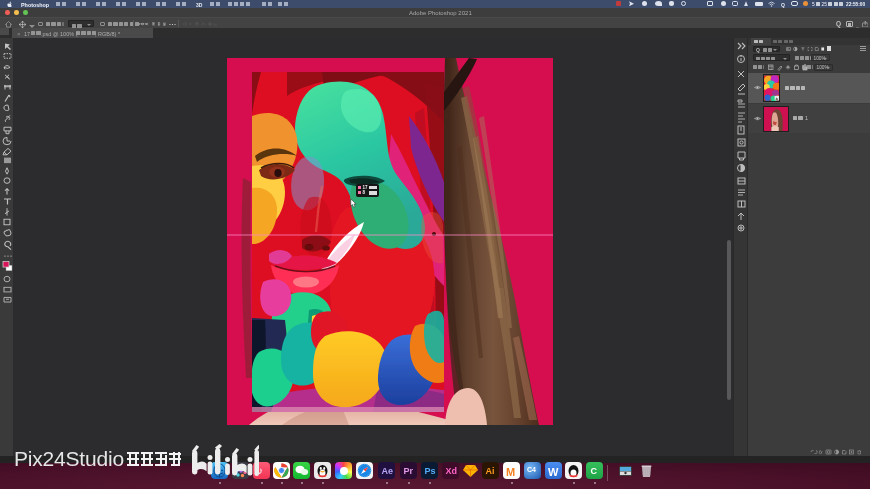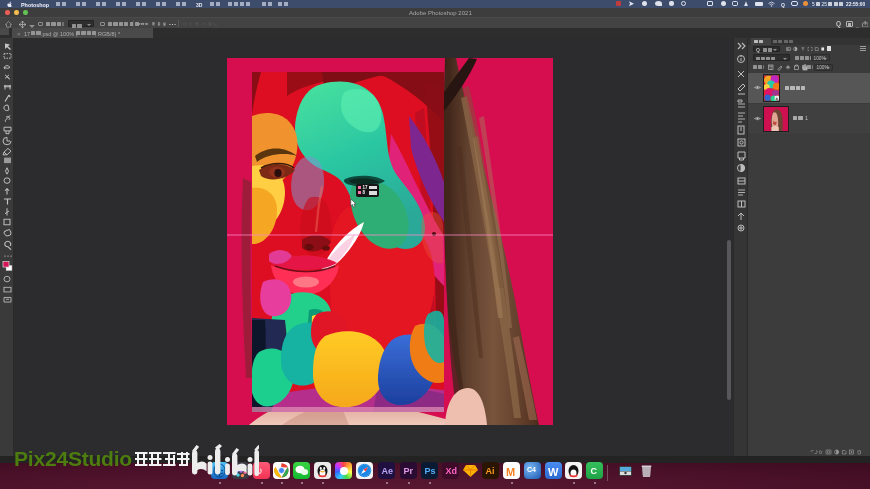--- a/index.html
+++ b/index.html
@@ -34,21 +34,21 @@
 
 #panelstrip{left:733px;top:38px;width:14px;height:425px;background:#353536;border-left:1px solid #2a2a2b;color:#bdbdbd}
 
 #panel{left:747px;top:38px;width:123px;height:425px;background:#3b3b3c;border-left:1px solid #2a2a2b;color:#b5b5b5}
 
 #winbottom{left:0;top:456px;width:870px;height:7px;background:#232324}
 
 #desktop{left:0;top:463px;width:870px;height:26px;background:radial-gradient(120% 200% at 42% 100%,#5a1832 0%,#4c112a 40%,#3a0b1f 75%,#30081a 100%)}
 .dk{position:absolute;top:-1px;width:17px;height:17px;border-radius:4px}
 
-#wm{left:14px;top:447px;height:26px;color:#4d7c0f;font-weight:bold;font-size:21px;letter-spacing:-0.2px;white-space:nowrap}
+#wm{left:14px;top:447px;height:26px;color:#e5e5e5;font-weight:normal;font-size:21px;letter-spacing:-0.2px;white-space:nowrap}
 .dk{overflow:hidden}
 .dot{position:absolute;top:19px;width:2px;height:2px;border-radius:50%;background:rgba(255,255,255,.55)}
 .dk svg{position:absolute;left:0;top:0}
 .dklb{position:absolute;left:3.5px;top:3.5px;font-size:9px;font-weight:bold}
 .wmh{display:inline-block;width:12.5px;height:14.5px;margin-left:1.5px;vertical-align:0px;background-repeat:no-repeat;background-image:linear-gradient(#f2f2f2,#f2f2f2),linear-gradient(#f2f2f2,#f2f2f2),linear-gradient(#f2f2f2,#f2f2f2),linear-gradient(#f2f2f2,#f2f2f2),linear-gradient(#f2f2f2,#f2f2f2);background-size:12.5px 2.4px,12.5px 2.4px,12.5px 2.4px,2.4px 14.5px,2.4px 14.5px;background-position:0 .5px,0 6px,0 12px,2.2px 0,8px 0}
 .wm3{background-size:12.5px 2px,9px 2px,12.5px 2px,2px 14.5px,2px 10px;background-position:0 .5px,1.5px 6px,0 12px,5.2px 0,9.8px 3px}
 .wm4{background-size:12.5px 2px,12.5px 2px,8px 2px,2px 14.5px,2px 14.5px;background-position:0 1.5px,0 6.5px,2px 12px,4.2px 0,8.8px 0}
 #tooltip{left:356px;top:184px;width:23px;height:13px;background:#161616;border-radius:2px}
 </style></head>
 <body>

